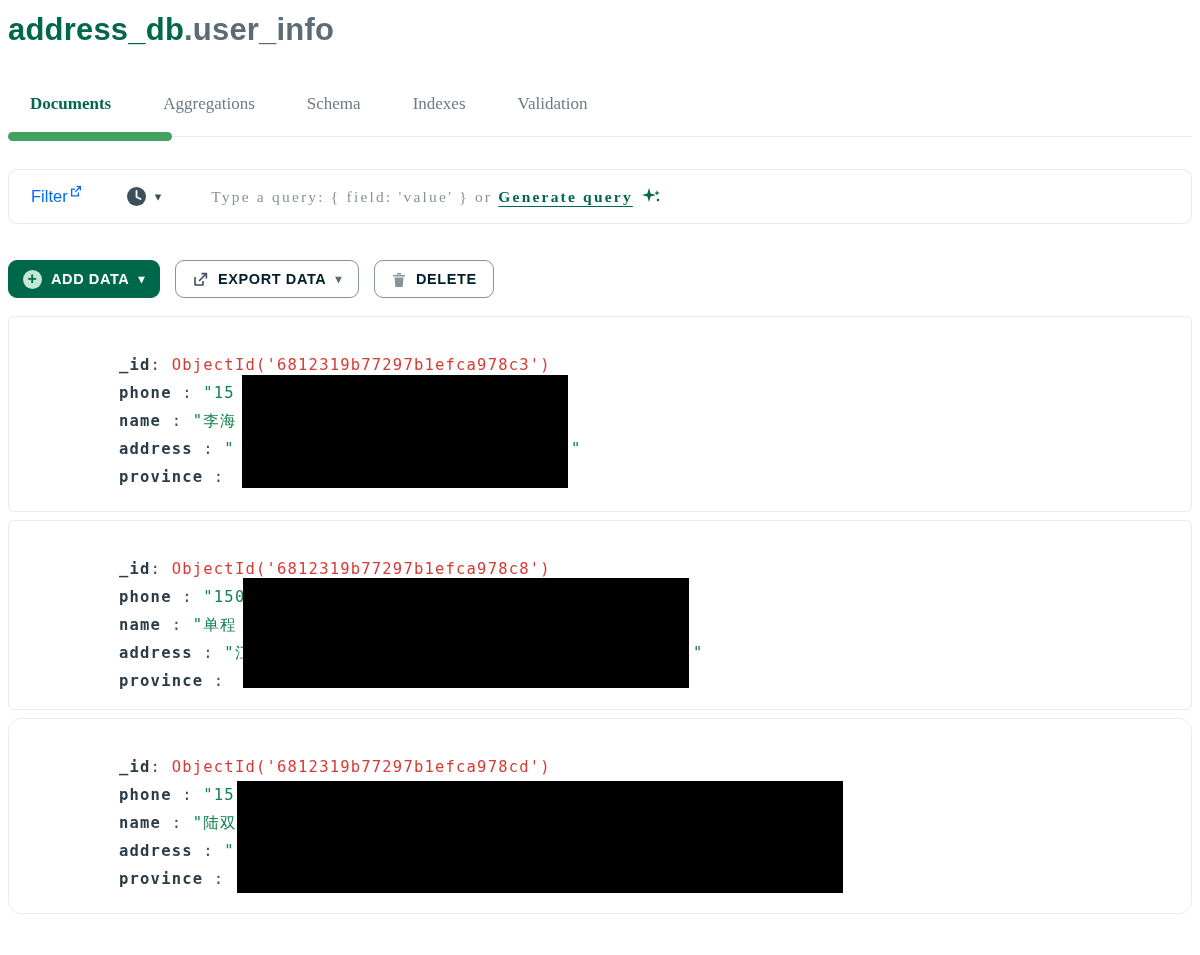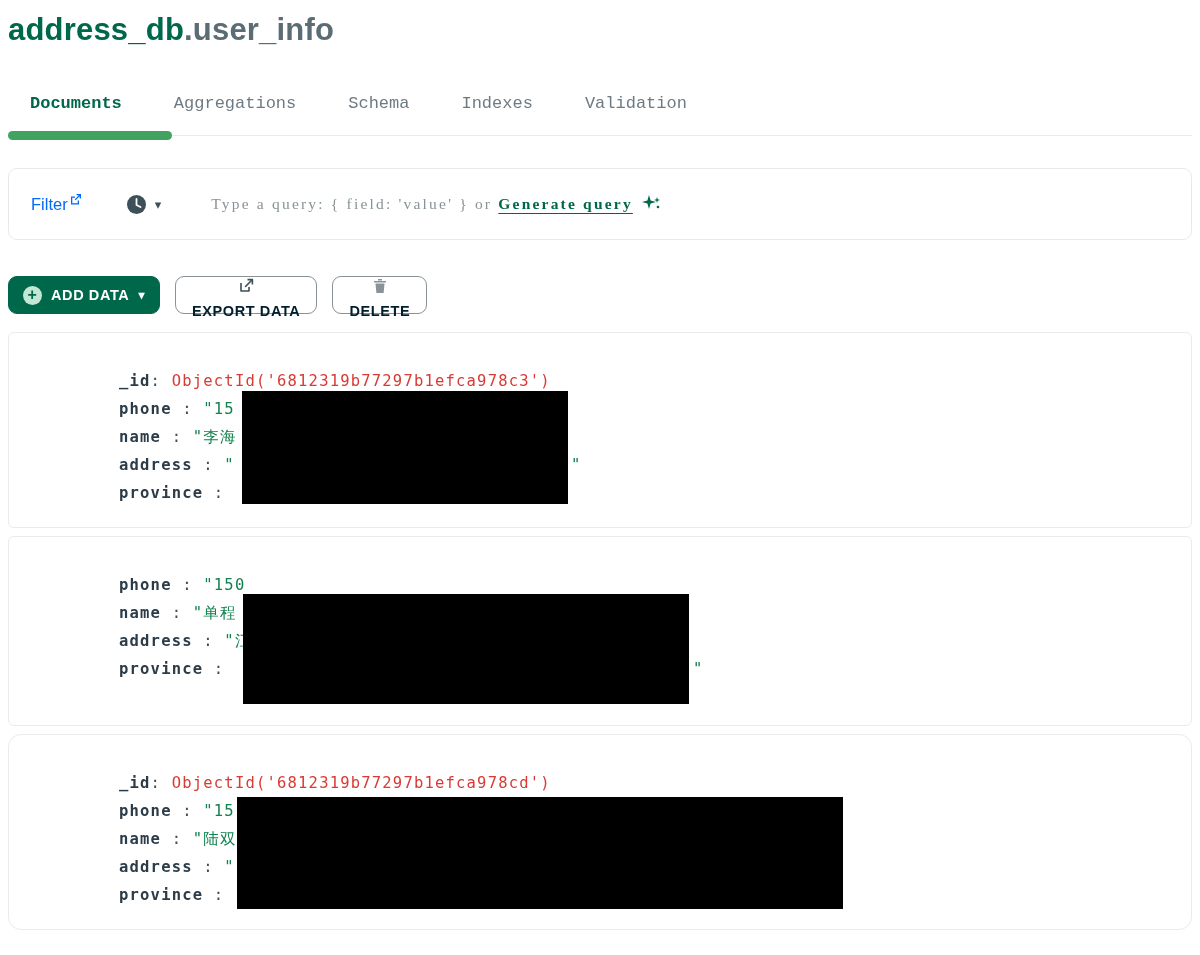--- a/index.html
+++ b/index.html
@@ -8,28 +8,28 @@
   .page { padding: 0 8px; }
 
   
   .page-title { margin-top: 12px; font-size: 31px; font-weight: bold; letter-spacing: 0.2px; }
   .page-title .t-green { color: #00684A; }
   .page-title .t-gray  { color: #5C6C75; }
 
   
   .tabs { position: relative; margin-top: 46px; padding-left: 22px; display: flex; gap: 52px;
           border-bottom: 1px solid #E8EDEB; padding-bottom: 22px; }
-  .tab { background: none; border: none; font-family: Liberation Mono, monospace;
+  .tab { background: none; border: none; font-family: Liberation Serif, serif;
          font-size: 17px; color: #6E7A83; cursor: pointer; padding: 0; }
   .tab.active { color: #00684A; font-weight: bold; }
   .tab-indicator { position: absolute; left: 0; bottom: -5px; width: 164px; height: 9px;
                    background: #41A35F; border-radius: 5px; }
 
   
-  .filter-bar { margin-top: 32px; height: 72px; border: 1px solid #E5E9EB; border-radius: 9px;
+  .filter-bar { margin-top: 32px; height: 55px; border: 1px solid #E5E9EB; border-radius: 9px;
                 display: flex; align-items: center; padding: 0 22px; background: #fff; }
   .filter-link { display: flex; align-items: flex-start; gap: 2px; color: #016BF8; font-size: 16.5px;
                  text-decoration: none; cursor: pointer; }
   .filter-link svg { margin-top: -2px; }
   .history-btn { margin-left: 44px; display: flex; align-items: center; gap: 8px; background: none;
                  border: none; cursor: pointer; }
   .caret { font-size: 13px; color: #3D4F58; }
   .query-input { margin-left: 50px; flex: 1; display: flex; align-items: center;
                  font-family: Liberation Serif, serif; font-size: 15.5px; letter-spacing: 2.2px;
                  white-space: pre; cursor: text; }
@@ -37,21 +37,21 @@
   .generate-query { color: #00684A; font-weight: bold; text-decoration: underline;
                     text-underline-offset: 4px; cursor: pointer; }
   .sparkle-icon { margin-left: 8px; display: inline-flex; }
 
   
   .toolbar { margin-top: 36px; display: flex; align-items: center; gap: 15px; }
   .btn { height: 38px; display: inline-flex; align-items: center; gap: 9px; border-radius: 9px;
          font-family: "Liberation Sans", sans-serif; font-size: 14.5px; font-weight: bold;
          letter-spacing: 0.6px; cursor: pointer; padding: 0 16px; }
   .btn-primary { background: #00684A; border: 1px solid #00684A; color: #ffffff; padding: 0 14px; }
-  .btn-secondary { background: #ffffff; border: 1px solid #889397; color: #001E2B; flex-direction: column; }
+  .btn-secondary { background: #ffffff; border: 1px solid #889397; color: #001E2B; }
   .btn .caret { font-size: 12px; }
   .btn-primary .caret { color: #ffffff; }
   .btn-secondary .caret { color: #5C6C75; }
   .plus-circle { width: 19px; height: 19px; border-radius: 50%; background: #C3E7D4; color: #00684A;
                  display: inline-flex; align-items: center; justify-content: center;
                  font-size: 16px; font-weight: bold; line-height: 1; }
 
   
   .doc-card { position: relative; margin-top: 8px; background: #ffffff; border: 1px solid #E8EBED;
               border-radius: 6px; overflow: hidden; }
@@ -158,20 +158,21 @@
       <div class="doc-line"><span class="k">name</span><span class="sep"> : </span><span class="v-str">"李海</span></div>
       <div class="doc-line"><span class="k">address</span><span class="sep"> : </span><span class="v-str">"</span></div>
       <div class="doc-line"><span class="k">province</span><span class="sep"> : </span><span class="v-str"></span></div>
     </div>
     <span class="closing-quote">"</span>
     <div class="redaction-box"></div>
   </div>
 
   <div class="doc-card c1">
     <div class="doc-content">
+      <div class="doc-line"><span class="k">_id</span><span class="sep">: </span><span class="v-oid">ObjectId('6812319b77297b1efca978c8')</span></div>
       <div class="doc-line"><span class="k">phone</span><span class="sep"> : </span><span class="v-str">"150</span></div>
       <div class="doc-line"><span class="k">name</span><span class="sep"> : </span><span class="v-str">"单程</span></div>
       <div class="doc-line"><span class="k">address</span><span class="sep"> : </span><span class="v-str">"江</span></div>
       <div class="doc-line"><span class="k">province</span><span class="sep"> : </span><span class="v-str"></span></div>
     </div>
     <span class="closing-quote">"</span>
     <div class="redaction-box"></div>
   </div>
 
   <div class="doc-card c2">

